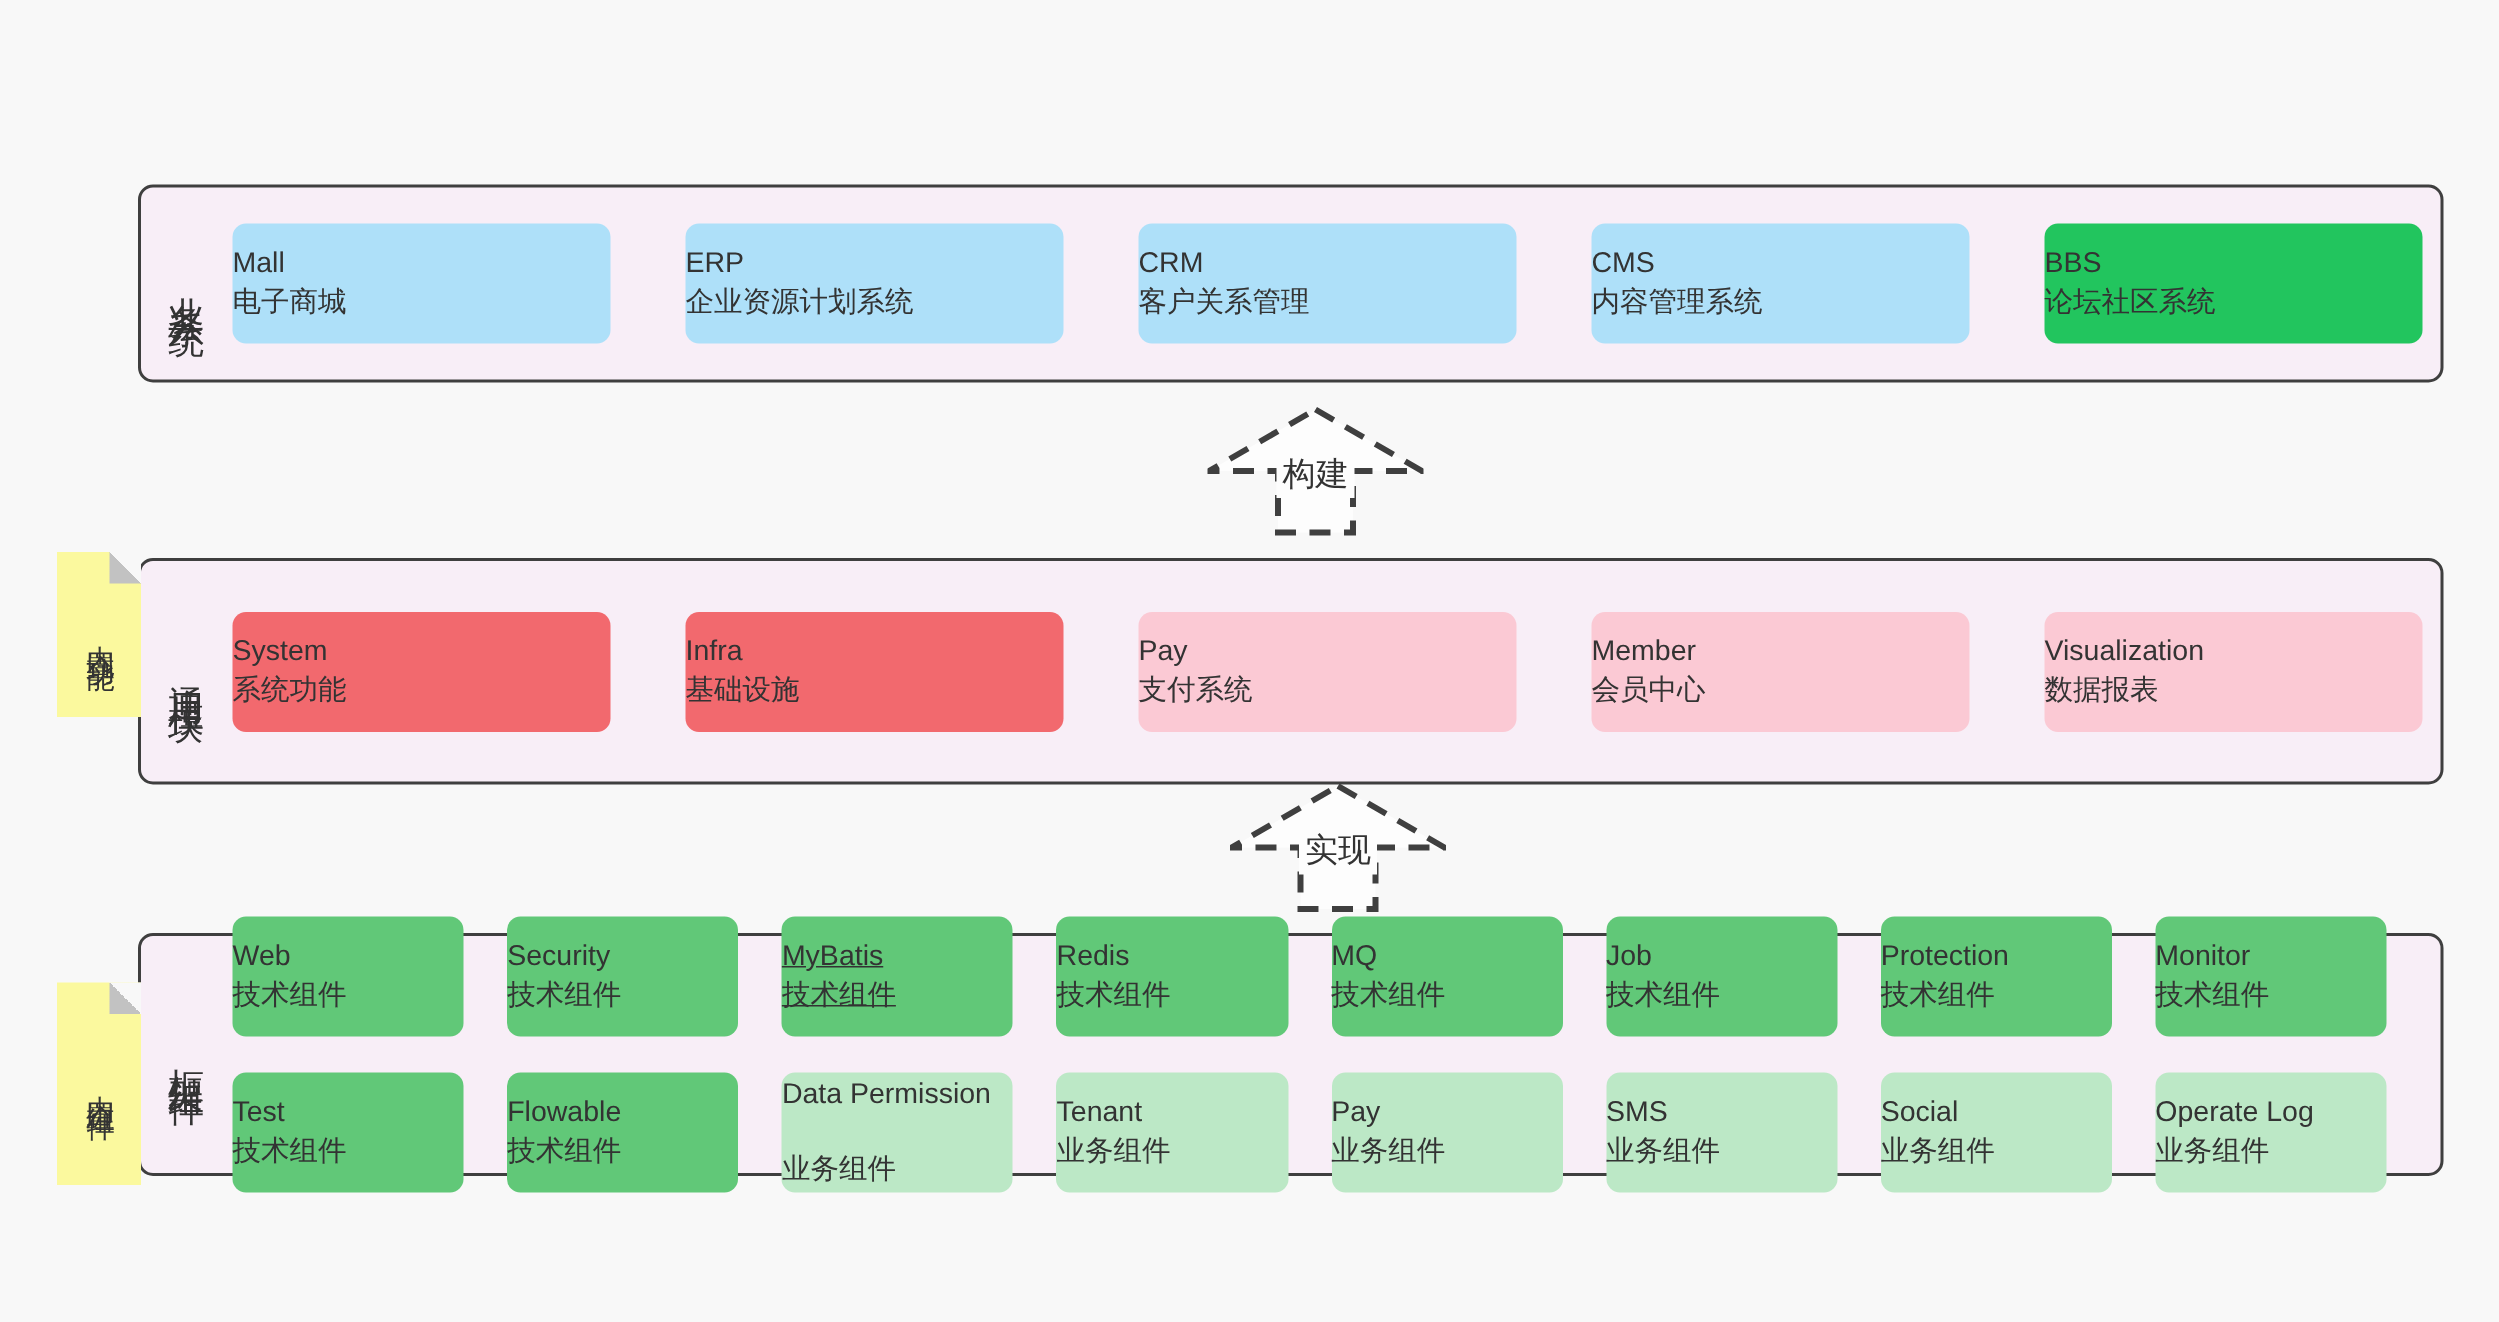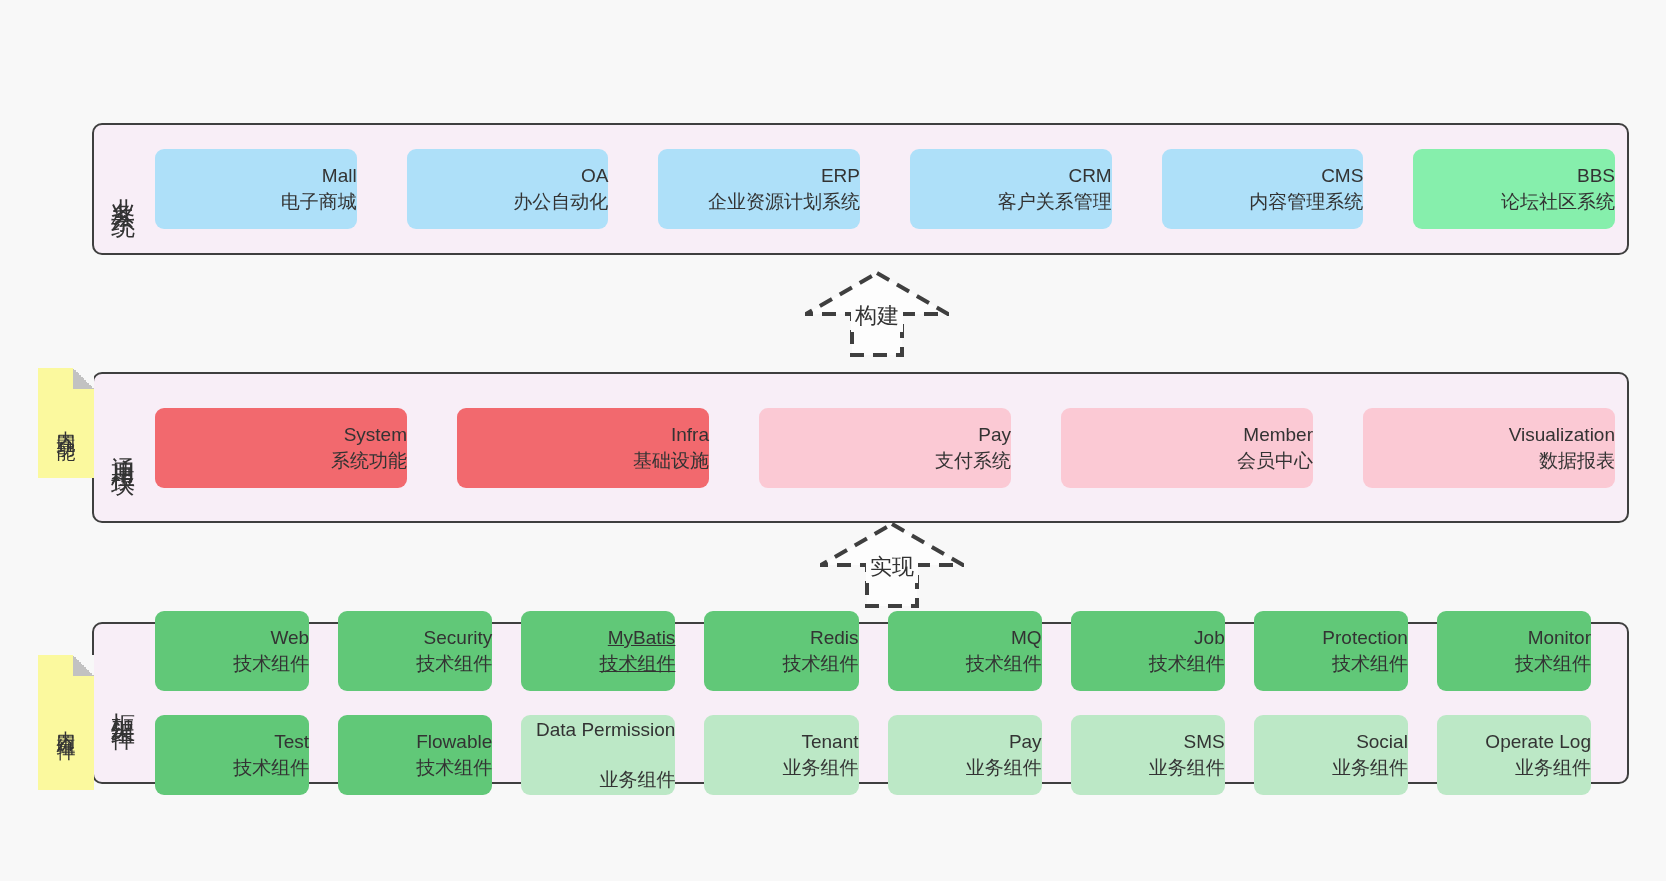--- a/index.html
+++ b/index.html
@@ -24,21 +24,21 @@
   .band-boxes{
     flex:1;display:flex;align-items:center;gap:50px;padding:0 12px 0 3px;
   }
   .band-rows{
     flex:1;display:flex;flex-direction:column;justify-content:center;gap:24px;
     padding:0 36px 0 3px;
   }
   .band-rows .band-boxes{flex:none;padding:0;gap:29px;}
   .box{
     flex:1;height:80px;border-radius:9px;
-    display:flex;flex-direction:column;align-items:flex-end;justify-content:center;
+    display:flex;flex-direction:column;align-items:flex-start;justify-content:center;
     text-align:center;font-size:19px;line-height:26px;color:#333;
   }
   .sticky{
     position:absolute;left:38px;width:56px;background:#fbf99e;z-index:3;
     display:flex;align-items:center;justify-content:center;
   }
   .sticky-text{
     writing-mode:vertical-rl;text-orientation:upright;
     font-size:19px;letter-spacing:4px;color:#333;
   }
@@ -59,36 +59,32 @@
 <div class="band" style="top:123px;height:132px;">
   <div class="band-label">
     <span>业务系统</span>
   </div>
   <div class="band-boxes">
       <div class="box" style="background: rgb(174, 224, 249);">
     <span class="box-name">Mall</span>
     <span class="box-sub">电子商城</span>
   </div>
       <div class="box" style="background: rgb(174, 224, 249);">
-    <span class="box-name">OA</span>
-    <span class="box-sub">办公自动化</span>
-  </div>
-      <div class="box" style="background: rgb(174, 224, 249);">
     <span class="box-name">ERP</span>
     <span class="box-sub">企业资源计划系统</span>
   </div>
       <div class="box" style="background: rgb(174, 224, 249);">
     <span class="box-name">CRM</span>
     <span class="box-sub">客户关系管理</span>
   </div>
       <div class="box" style="background: rgb(174, 224, 249);">
     <span class="box-name">CMS</span>
     <span class="box-sub">内容管理系统</span>
   </div>
-      <div class="box" style="background: #86efac;">
+      <div class="box" style="background: #22c55e;">
     <span class="box-name">BBS</span>
     <span class="box-sub">论坛社区系统</span>
   </div>
     </div>
 </div>
 
 <div class="arrow" style="left:805px;top:270px;">
   <svg width="144" height="88" viewBox="0 0 144 88">
     <polygon points="72,3 143,44 97,44 97,85 47,85 47,44 1,44" fill="#fdfdfd" stroke="#3f3f3f" stroke-width="4" stroke-dasharray="14 9"></polygon>
   </svg>

